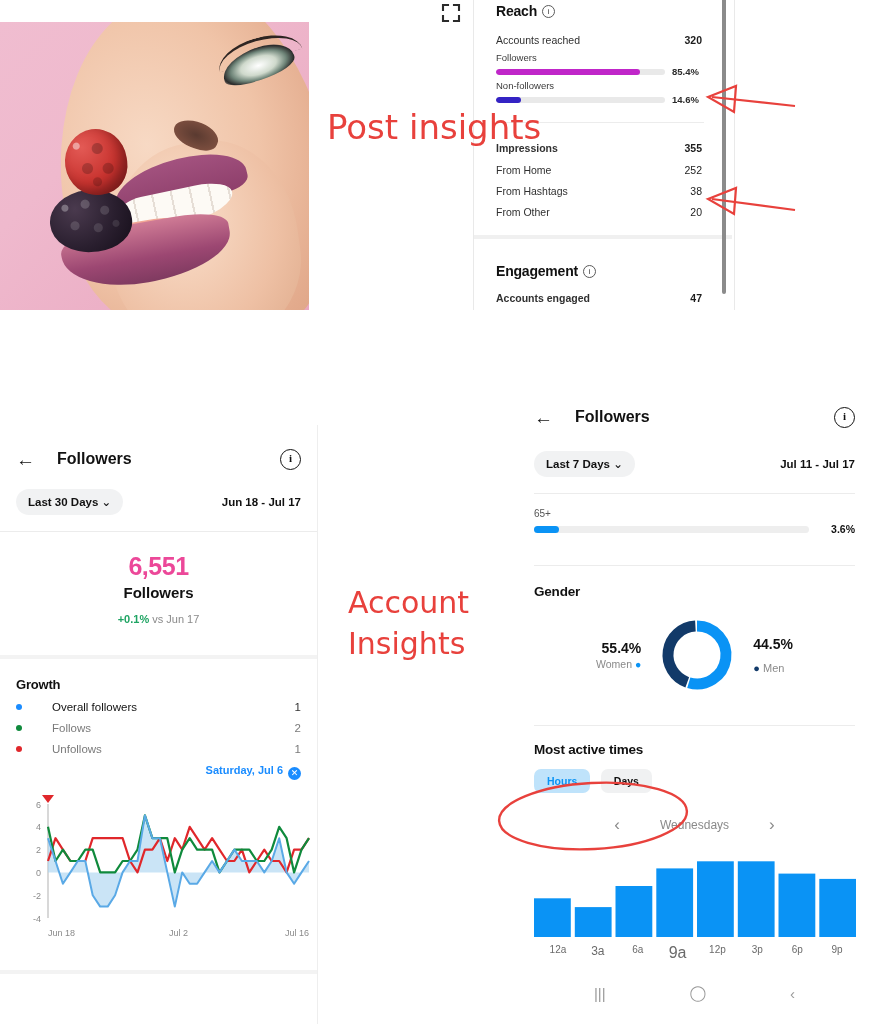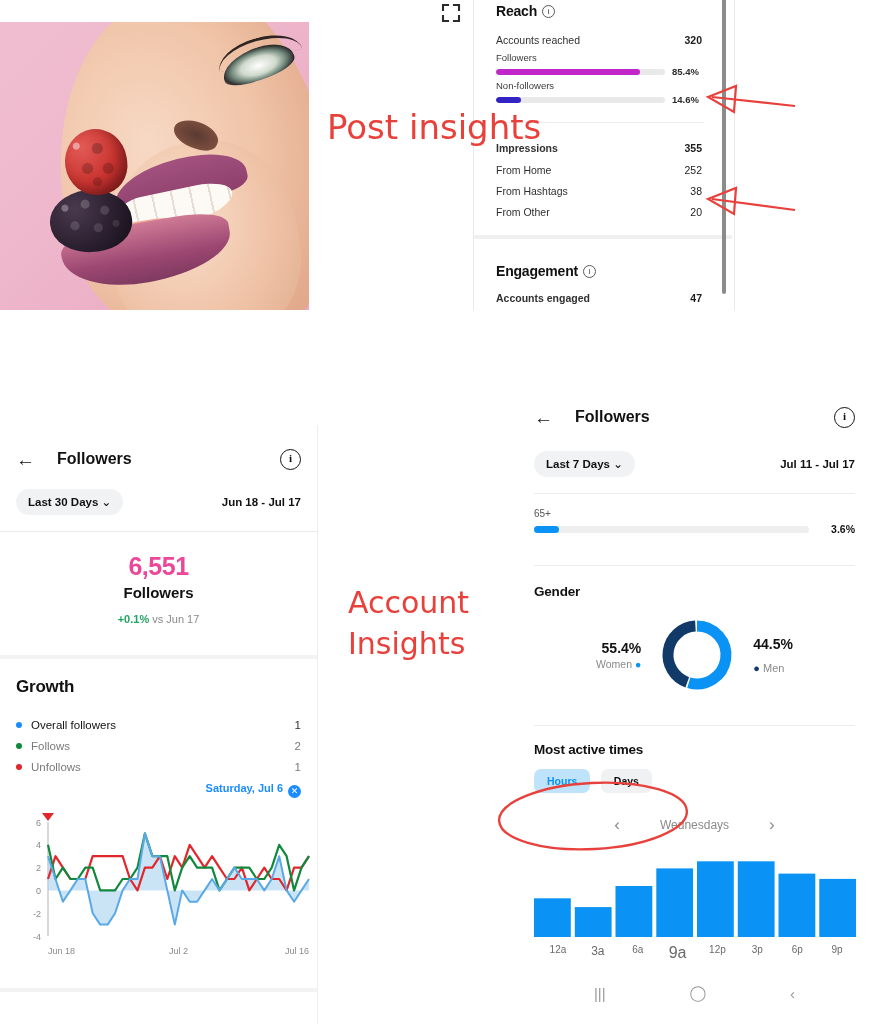--- a/index.html
+++ b/index.html
@@ -115,21 +115,21 @@
   .info-circle{width:19px;height:19px;border:1.6px solid #111;border-radius:50%;
     font-size:11px;line-height:17px;text-align:center;font-weight:bold;color:#111;font-family:"Liberation Serif",serif;}
   .chip{background:#f1f2f3;border-radius:16px;padding:6px 12px;font-size:11.5px;font-weight:bold;color:#111;display:inline-block;}
   .range{font-size:11.5px;font-weight:bold;color:#111;}
   .big-num{font-size:25px;font-weight:bold;color:#ec4899;text-align:center;letter-spacing:-.5px;}
   .big-lbl{font-size:15px;font-weight:bold;color:#111;text-align:center;}
   .delta{font-size:11px;text-align:center;color:#8a8a8a;}
   .delta b{color:#1fa463;font-weight:600;}
   .g-row{display:flex;align-items:center;font-size:11.5px;margin-bottom:9px;}
   .dot{width:6px;height:6px;border-radius:50%;margin-right:9px;flex:0 0 6px;}
-  .g-row .gl{flex:1;}
+  .g-row .gl{flex:1;margin-left:21px;}
   .g-row .gv{color:#333;}
   .pill-date{color:#1a8cff;font-size:11px;font-weight:600;text-align:right;}
   .x-badge{display:inline-block;width:13px;height:13px;border-radius:50%;background:#1a8cff;color:#fff;
     font-size:9px;line-height:13px;text-align:center;margin-left:5px;vertical-align:-2px;}
 
   
   #followers-right{left:512px;top:385px;width:365px;height:639px;}
   .age-lbl{font-size:10px;color:#555;margin-bottom:4px;}
   .age-track{height:7px;background:#eeeeee;border-radius:4px;position:relative;}
   .age-fill{height:100%;background:#0a93f5;border-radius:4px;}
@@ -254,21 +254,21 @@
 
   <div style="padding-top:20px;">
     <div class="big-num">6,551</div>
     <div class="big-lbl" style="margin-top:3px;">Followers</div>
     <div class="delta" style="margin-top:12px;"><b>+0.1%</b><span> vs Jun 17</span></div>
   </div>
 
   <div class="hr" style="margin-top:30px;height:4px;background:#f3f3f3;"></div>
 
   <div style="padding:18px 16px 0 16px;">
-    <div class="sec-title" style="font-size:17px;margin-bottom:22px;">Growth</div>
+    <div class="sec-title" style="font-size:13px;margin-bottom:9px;">Growth</div>
 
     <div class="g-row">
       <span class="dot" style="background:#1a8cff;"></span>
       <span class="gl" style="color:#111;">Overall followers</span>
       <span class="gv">1</span>
     </div>
     <div class="g-row">
       <span class="dot" style="background:#0f8a3c;"></span>
       <span class="gl" style="color:#7a7a7a;">Follows</span>
       <span class="gv" style="color:#7a7a7a;">2</span>

